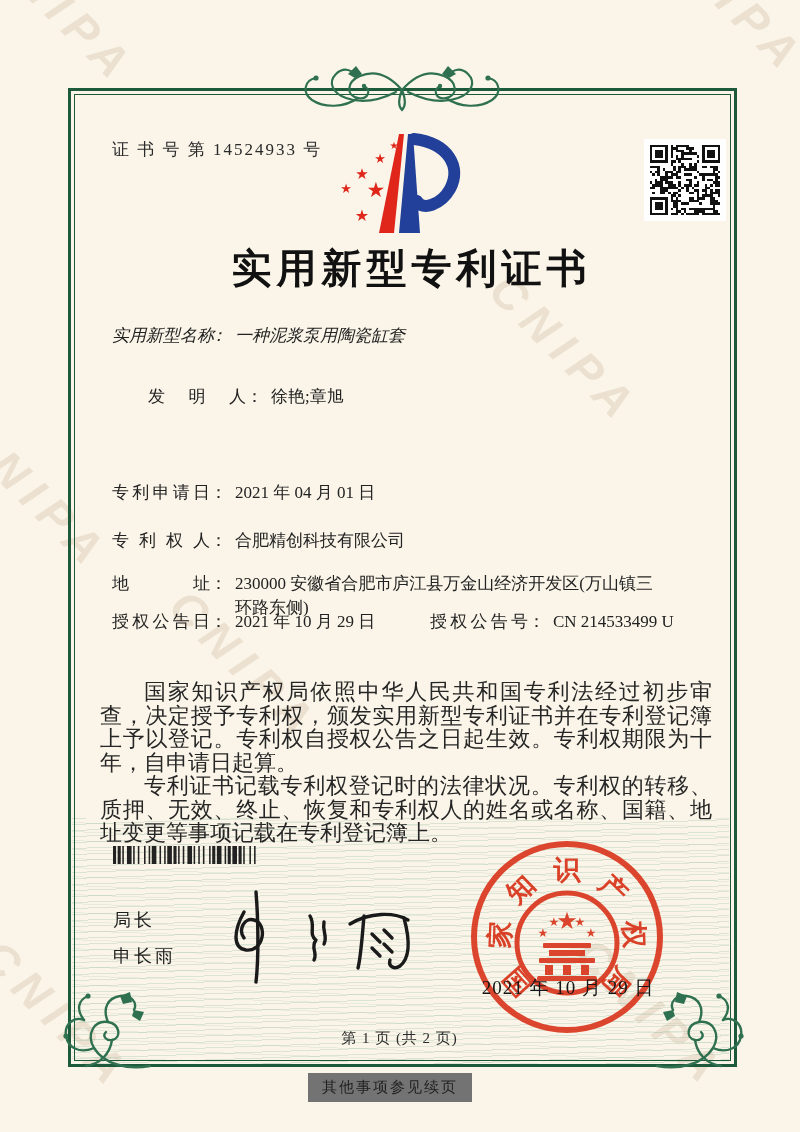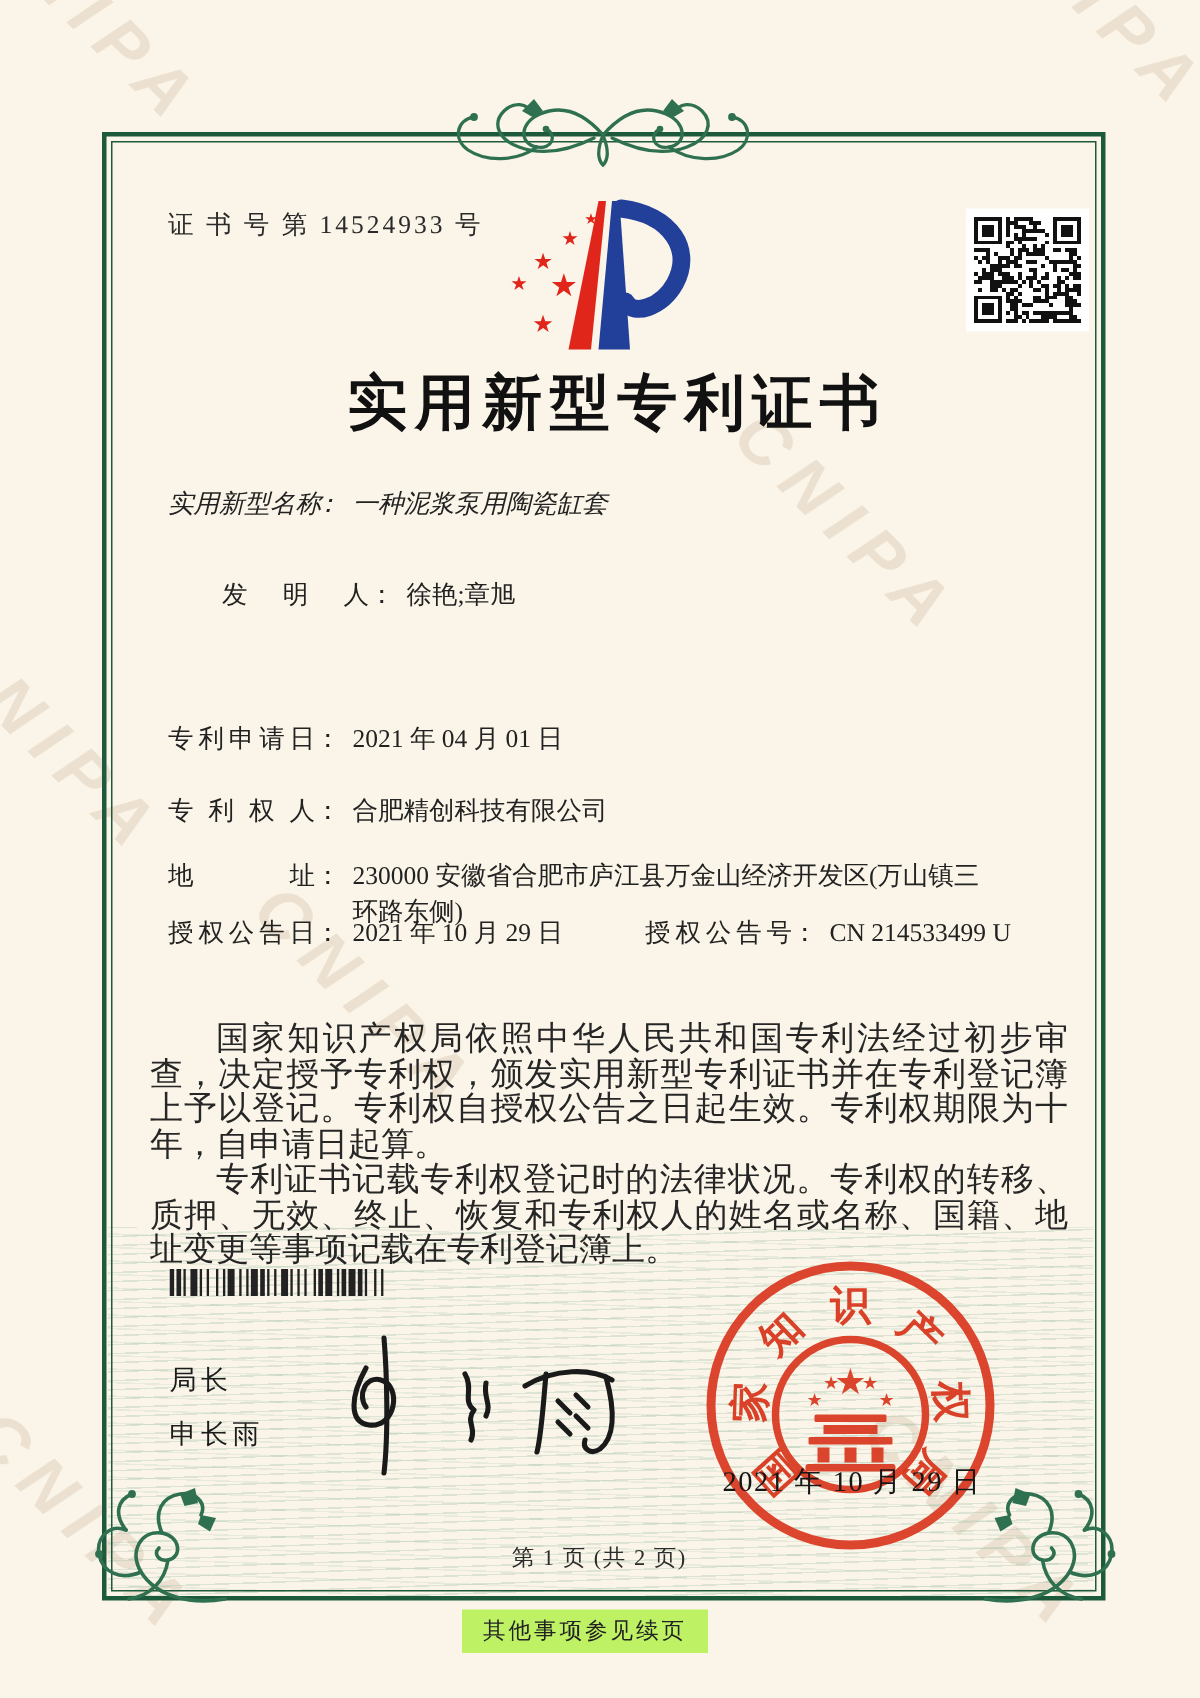--- a/index.html
+++ b/index.html
@@ -98,21 +98,21 @@
     position:absolute;left:468px;top:975px;width:200px;
     text-align:center;font-size:19px;color:#161616;letter-spacing:1px;
   }
   
   .pageinfo{
     position:absolute;left:68px;top:1029px;width:663px;
     text-align:center;font-size:15px;color:#2c2c2c;letter-spacing:1px;
   }
   .contnote{
     position:absolute;left:308px;top:1073px;
-    background:#bef264;padding:5px 14px;
+    background:#737373;padding:5px 14px;
     font-size:15px;letter-spacing:2px;color:#222;
   }
 </style>
 </head>
 <body>
 
 <div class="page">
 
   <div class="wm" style="left:-34px;top:-18px;">CNIPA</div>
   <div class="wm" style="left:636px;top:-28px;">CNIPA</div>

